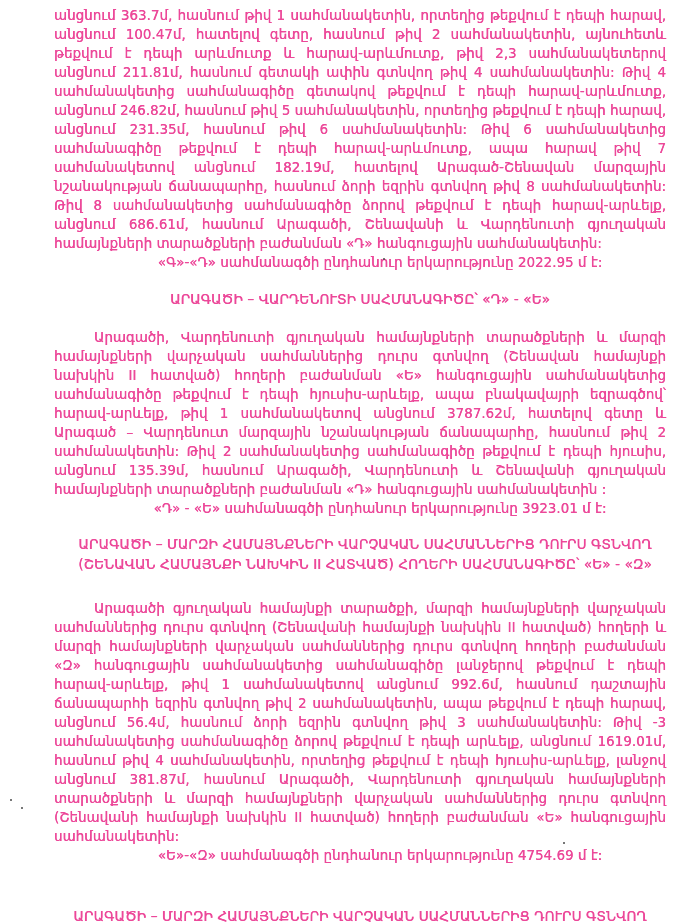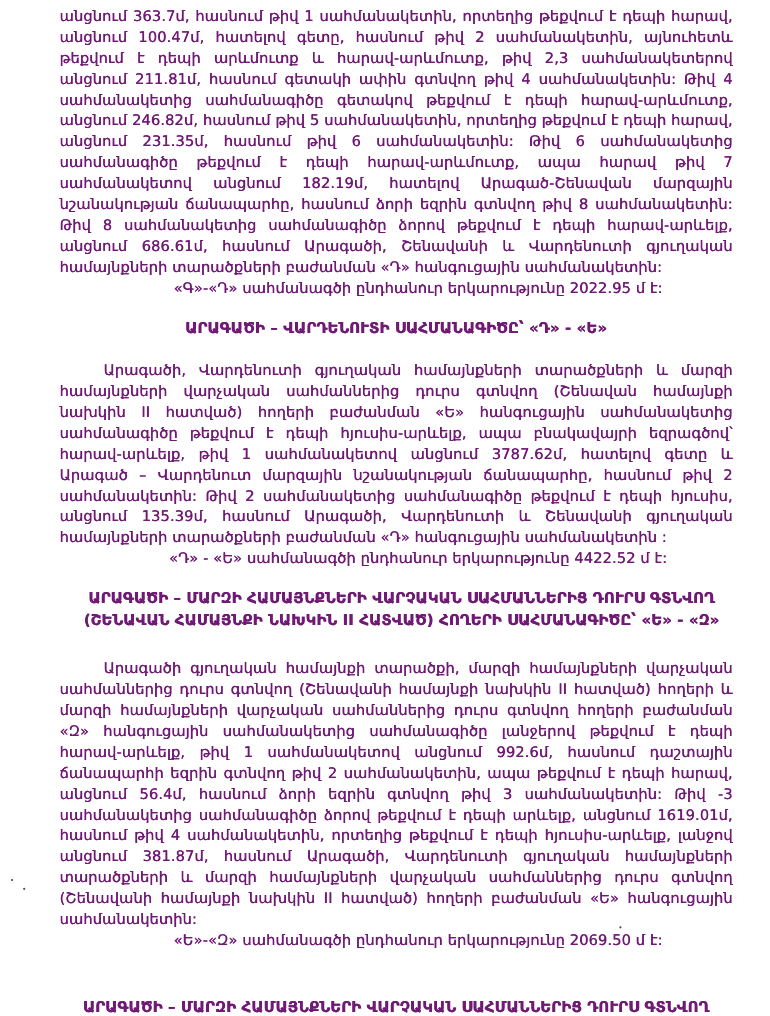--- a/index.html
+++ b/index.html
@@ -10,21 +10,21 @@
   .page {
     position: relative;
     box-sizing: border-box;
     width: 700px;
     height: 924px;
     background: #ffffff;
     padding: 6px 34px 0 54px;
     font-family: "DejaVu Sans", sans-serif;
     font-size: 13.3px;
     line-height: 19px;
-    color: #701a75;
+    color: #ec4899;
     overflow: hidden;
     text-rendering: optimizeLegibility;
   }
   .para {
     margin: 0;
     text-align: justify;
     text-indent: 40px;
     text-shadow: 0.35px 0 0 currentColor;
     letter-spacing: 0.1px;
   }
@@ -33,21 +33,21 @@
   }
   .summary-line {
     margin: 0;
     text-align: center;
     text-indent: 40px;
     text-shadow: 0.35px 0 0 currentColor;
     letter-spacing: 0.1px;
   }
   .heading {
     font-size: 13.6px;
-    font-weight: bold;
+    font-weight: normal;
     text-align: center;
     line-height: 20px;
     text-shadow: 0.4px 0 0 currentColor;
     letter-spacing: 0.1px;
   }
   .heading.h-de { margin: 17px 0 19px 0; }
   .heading.h-ez { margin: 16px 0 25px 10px; }
   .heading.h-za { margin: 41px 10px 35px 10px; }
   .speck {
     position: absolute;
@@ -63,27 +63,27 @@
 <div class="page">
 
   <p class="para continuation">անցնում 363.7մ, հասնում թիվ 1 սահմանակետին, որտեղից թեքվում է դեպի հարավ, անցնում 100.47մ, հատելով գետը, հասնում թիվ 2 սահմանակետին, այնուհետև թեքվում է դեպի արևմուտք և հարավ-արևմուտք, թիվ 2,3 սահմանակետերով անցնում 211.81մ, հասնում գետակի ափին գտնվող թիվ 4 սահմանակետին: Թիվ 4 սահմանակետից սահմանագիծը գետակով թեքվում է դեպի հարավ-արևմուտք, անցնում 246.82մ, հասնում թիվ 5 սահմանակետին, որտեղից թեքվում է դեպի հարավ, անցնում 231.35մ, հասնում թիվ 6 սահմանակետին: Թիվ 6 սահմանակետից սահմանագիծը թեքվում է դեպի հարավ-արևմուտք, ապա հարավ թիվ 7 սահմանակետով անցնում 182.19մ, հատելով Արագած-Շենավան մարզային նշանակության ճանապարհը, հասնում ձորի եզրին գտնվող թիվ 8 սահմանակետին: Թիվ 8 սահմանակետից սահմանագիծը ձորով թեքվում է դեպի հարավ-արևելք, անցնում 686.61մ, հասնում Արագածի, Շենավանի և Վարդենուտի գյուղական համայնքների տարածքների բաժանման «Դ» հանգուցային սահմանակետին:</p>
 
   <p class="summary-line">«Գ»-«Դ» սահմանագծի ընդհանուր երկարությունը 2022.95 մ է:</p>
 
   <h2 class="heading h-de">ԱՐԱԳԱԾԻ – ՎԱՐԴԵՆՈՒՏԻ ՍԱՀՄԱՆԱԳԻԾԸ՝ «Դ» - «Ե»</h2>
 
   <p class="para">Արագածի, Վարդենուտի գյուղական համայնքների տարածքների և մարզի համայնքների վարչական սահմաններից դուրս գտնվող (Շենավան համայնքի նախկին II հատված) հողերի բաժանման «Ե» հանգուցային սահմանակետից սահմանագիծը թեքվում է դեպի հյուսիս-արևելք, ապա բնակավայրի եզրագծով՝ հարավ-արևելք, թիվ 1 սահմանակետով անցնում 3787.62մ, հատելով գետը և Արագած – Վարդենուտ մարզային նշանակության ճանապարհը, հասնում թիվ 2 սահմանակետին: Թիվ 2 սահմանակետից սահմանագիծը թեքվում է դեպի հյուսիս, անցնում 135.39մ, հասնում Արագածի, Վարդենուտի և Շենավանի գյուղական համայնքների տարածքների բաժանման «Դ» հանգուցային սահմանակետին :</p>
 
-  <p class="summary-line">«Դ» - «Ե» սահմանագծի ընդհանուր երկարությունը 4422.52 մ է:</p>
+  <p class="summary-line">«Դ» - «Ե» սահմանագծի ընդհանուր երկարությունը 3923.01 մ է:</p>
 
   <h2 class="heading h-ez">ԱՐԱԳԱԾԻ – ՄԱՐԶԻ ՀԱՄԱՅՆՔՆԵՐԻ ՎԱՐՉԱԿԱՆ ՍԱՀՄԱՆՆԵՐԻՑ ԴՈՒՐՍ ԳՏՆՎՈՂ (ՇԵՆԱՎԱՆ ՀԱՄԱՅՆՔԻ ՆԱԽԿԻՆ II ՀԱՏՎԱԾ) ՀՈՂԵՐԻ ՍԱՀՄԱՆԱԳԻԾԸ՝ «Ե» - «Զ»</h2>
 
   <p class="para">Արագածի գյուղական համայնքի տարածքի, մարզի համայնքների վարչական սահմաններից դուրս գտնվող (Շենավանի համայնքի նախկին II հատված) հողերի և մարզի համայնքների վարչական սահմաններից դուրս գտնվող հողերի բաժանման «Զ» հանգուցային սահմանակետից սահմանագիծը լանջերով թեքվում է դեպի հարավ-արևելք, թիվ 1 սահմանակետով անցնում 992.6մ, հասնում դաշտային ճանապարհի եզրին գտնվող թիվ 2 սահմանակետին, ապա թեքվում է դեպի հարավ, անցնում 56.4մ, հասնում ձորի եզրին գտնվող թիվ 3 սահմանակետին: Թիվ -3 սահմանակետից սահմանագիծը ձորով թեքվում է դեպի արևելք, անցնում 1619.01մ, հասնում թիվ 4 սահմանակետին, որտեղից թեքվում է դեպի հյուսիս-արևելք, լանջով անցնում 381.87մ, հասնում Արագածի, Վարդենուտի գյուղական համայնքների տարածքների և մարզի համայնքների վարչական սահմաններից դուրս գտնվող (Շենավանի համայնքի նախկին II հատված) հողերի  բաժանման «Ե» հանգուցային սահմանակետին:</p>
 
-  <p class="summary-line">«Ե»-«Զ» սահմանագծի ընդհանուր երկարությունը  2069.50 մ է:</p>
+  <p class="summary-line">«Ե»-«Զ» սահմանագծի ընդհանուր երկարությունը  4754.69 մ է:</p>
 
   <h2 class="heading h-za">ԱՐԱԳԱԾԻ – ՄԱՐԶԻ ՀԱՄԱՅՆՔՆԵՐԻ ՎԱՐՉԱԿԱՆ ՍԱՀՄԱՆՆԵՐԻՑ ԴՈՒՐՍ ԳՏՆՎՈՂ ՀՈՂԵՐԻ ՍԱՀՄԱՆԱԳԻԾԸ՝ «Զ» - «Ա»</h2>
 
   <span class="speck" style="left:383px; top:258px;"></span>
   <span class="speck" style="left:10px;  top:799px;"></span>
   <span class="speck" style="left:21px;  top:807px;"></span>
   <span class="speck" style="left:563px; top:842px;"></span>
 </div>
 
 </body></html>

